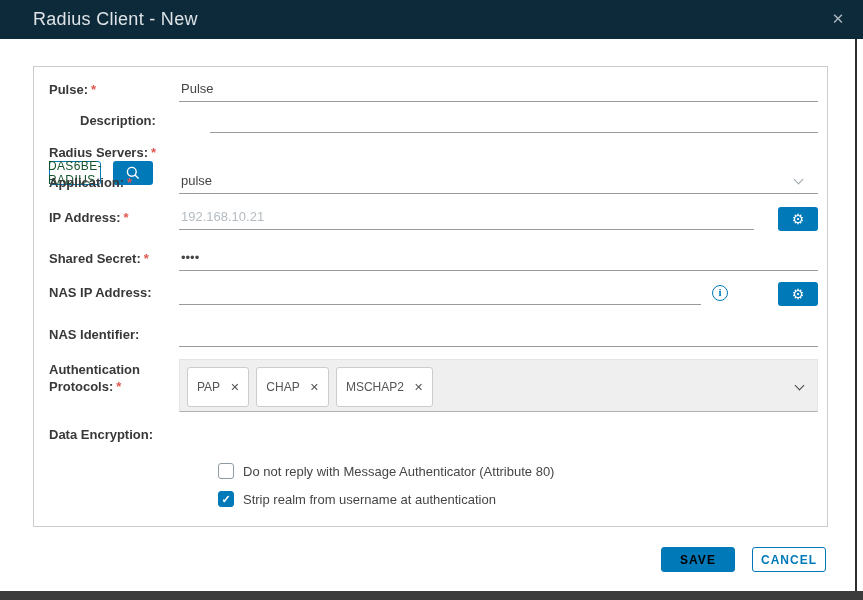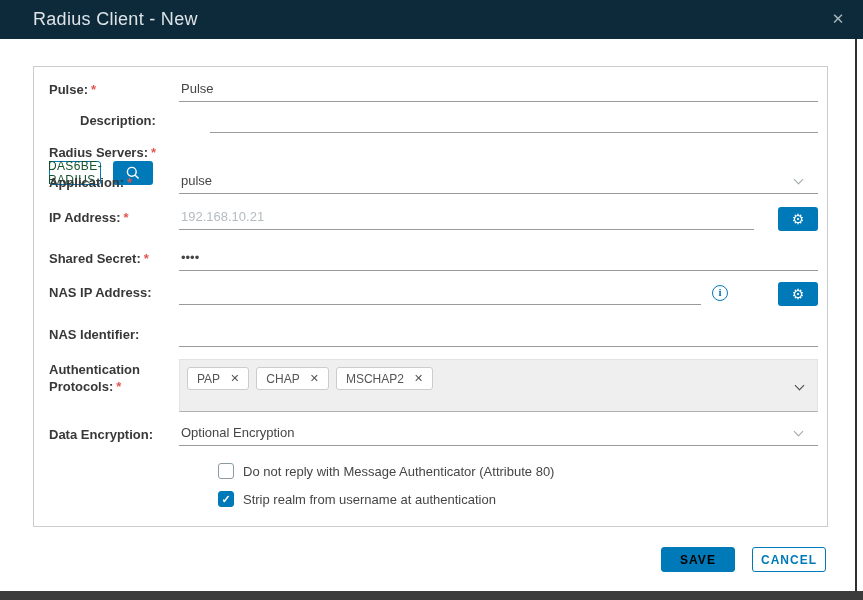--- a/index.html
+++ b/index.html
@@ -96,21 +96,21 @@
 
   
   .multi-box {
     width:100%; height:53px; background:#efefef;
     border:1px solid #e3e3e3; border-bottom:1px solid #b0b0b0;
     position:relative; padding:7px 0 0 7px;
   }
   .multi-box .chev { right:14px; top:22px; border-color:#454545; }
   .tags { display:flex; gap:7px; }
   .tag {
-    background:#ffffff; border:1px solid #cccccc; border-radius:3px; height:23px;
+    background:#ffffff; border:1px solid #cccccc; border-radius:3px; height:40px;
     display:flex; align-items:center; padding:0 9px; gap:10px;
     font-size:12px; color:#555; cursor:default;
   }
   .tag .tag-x { font-size:11px; color:#555; cursor:pointer; }
 
   
   .cb-row { display:flex; align-items:center; gap:9px;padding-left:39px; }
   .cb {
     width:16px; height:16px; border:1px solid #8e9aa1; border-radius:3px;
     background:#fff; flex:none; cursor:pointer;
@@ -226,26 +226,20 @@
             <span class="tag-x">✕</span>
           </span>
         </div>
         <span class="chev"></span>
       </div>
     </div>
   </div>
 
   <div class="row r-enc">
     <div class="lbl"><span>Data Encryption:</span></div>
-    <div class="fld">
-      <div class="select-line">
-        <span>Optional Encryption</span>
-        <span class="chev"></span>
-      </div>
-    </div>
   </div>
 
   <div class="row r-cb1">
     <div class="lbl"></div>
     <div class="fld">
       <div class="cb-row">
         <span class="cb"></span>
         <span class="cb-label">Do not reply with Message Authenticator (Attribute 80)</span>
       </div>
     </div>

